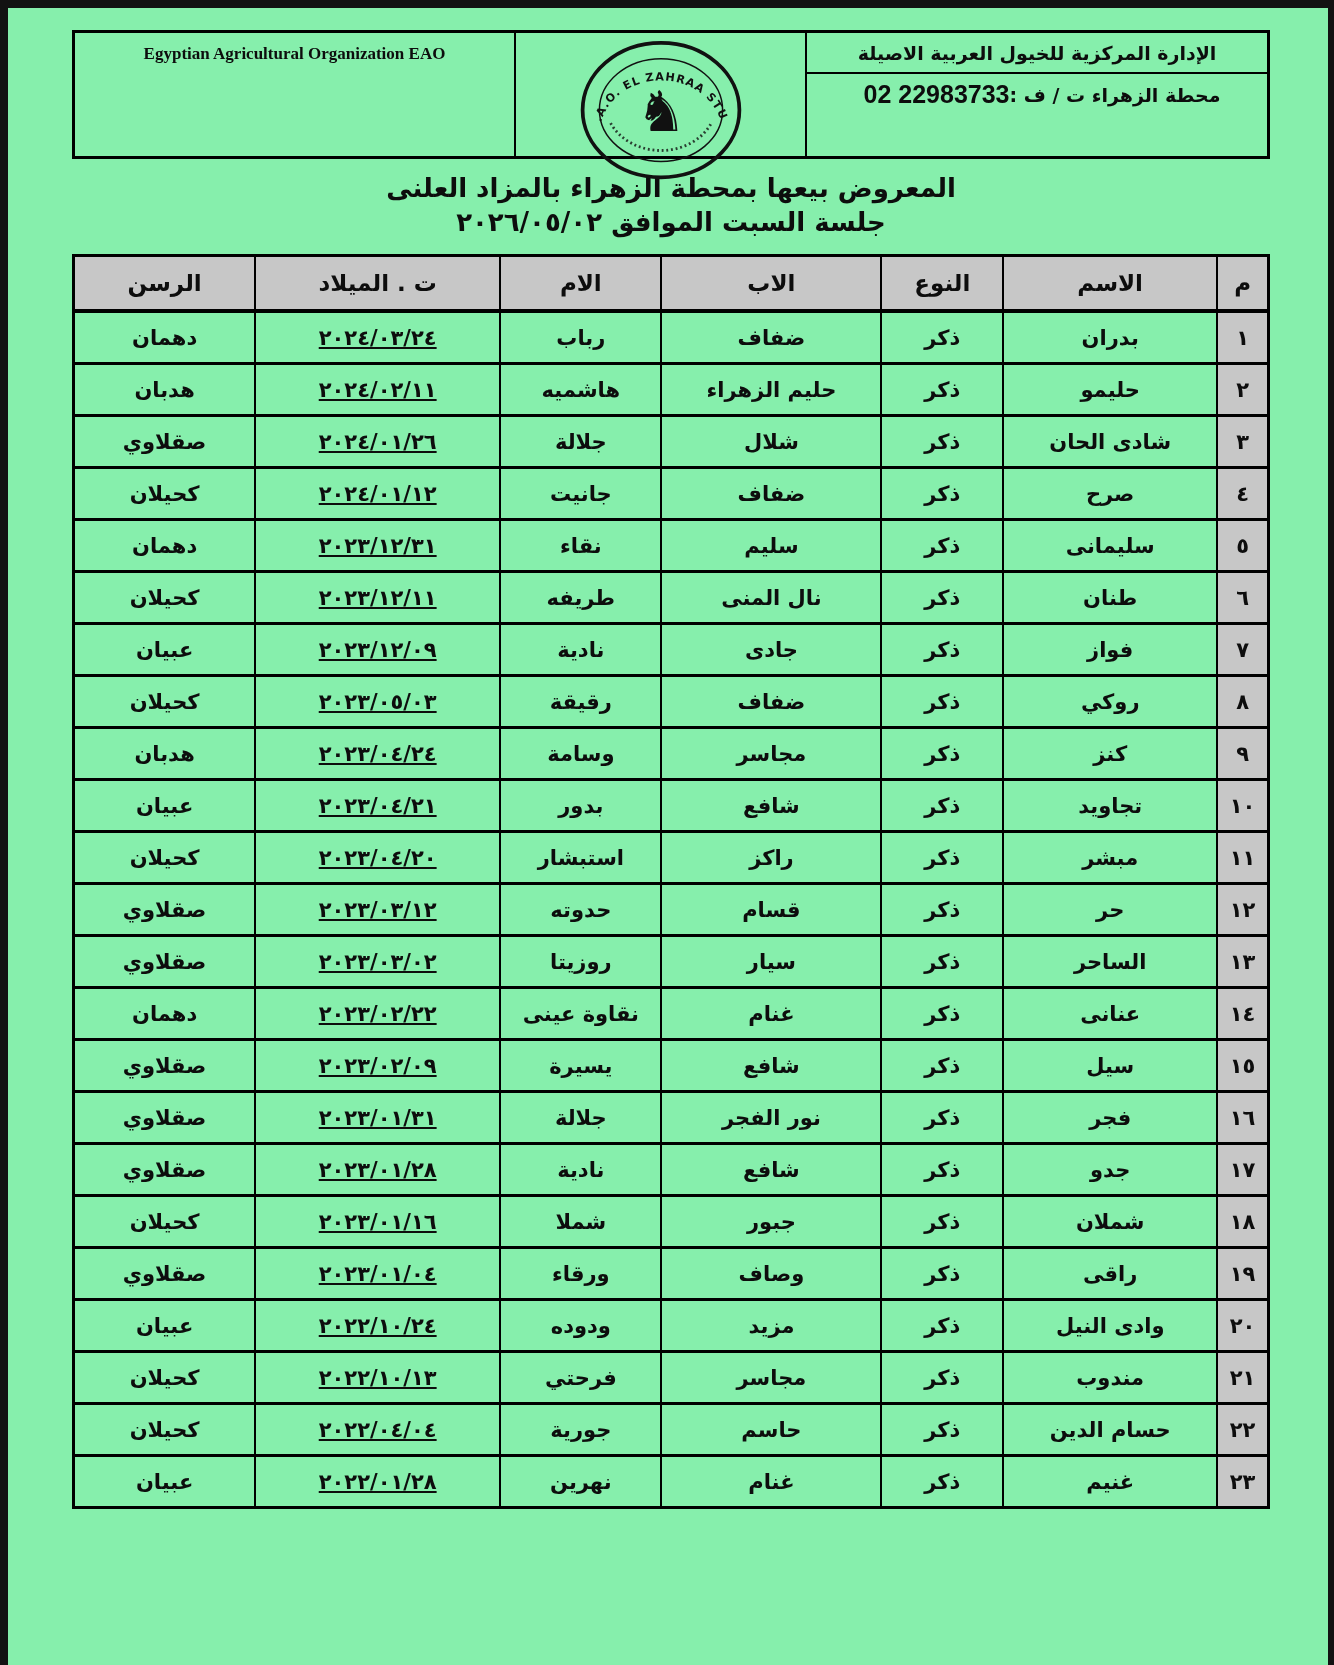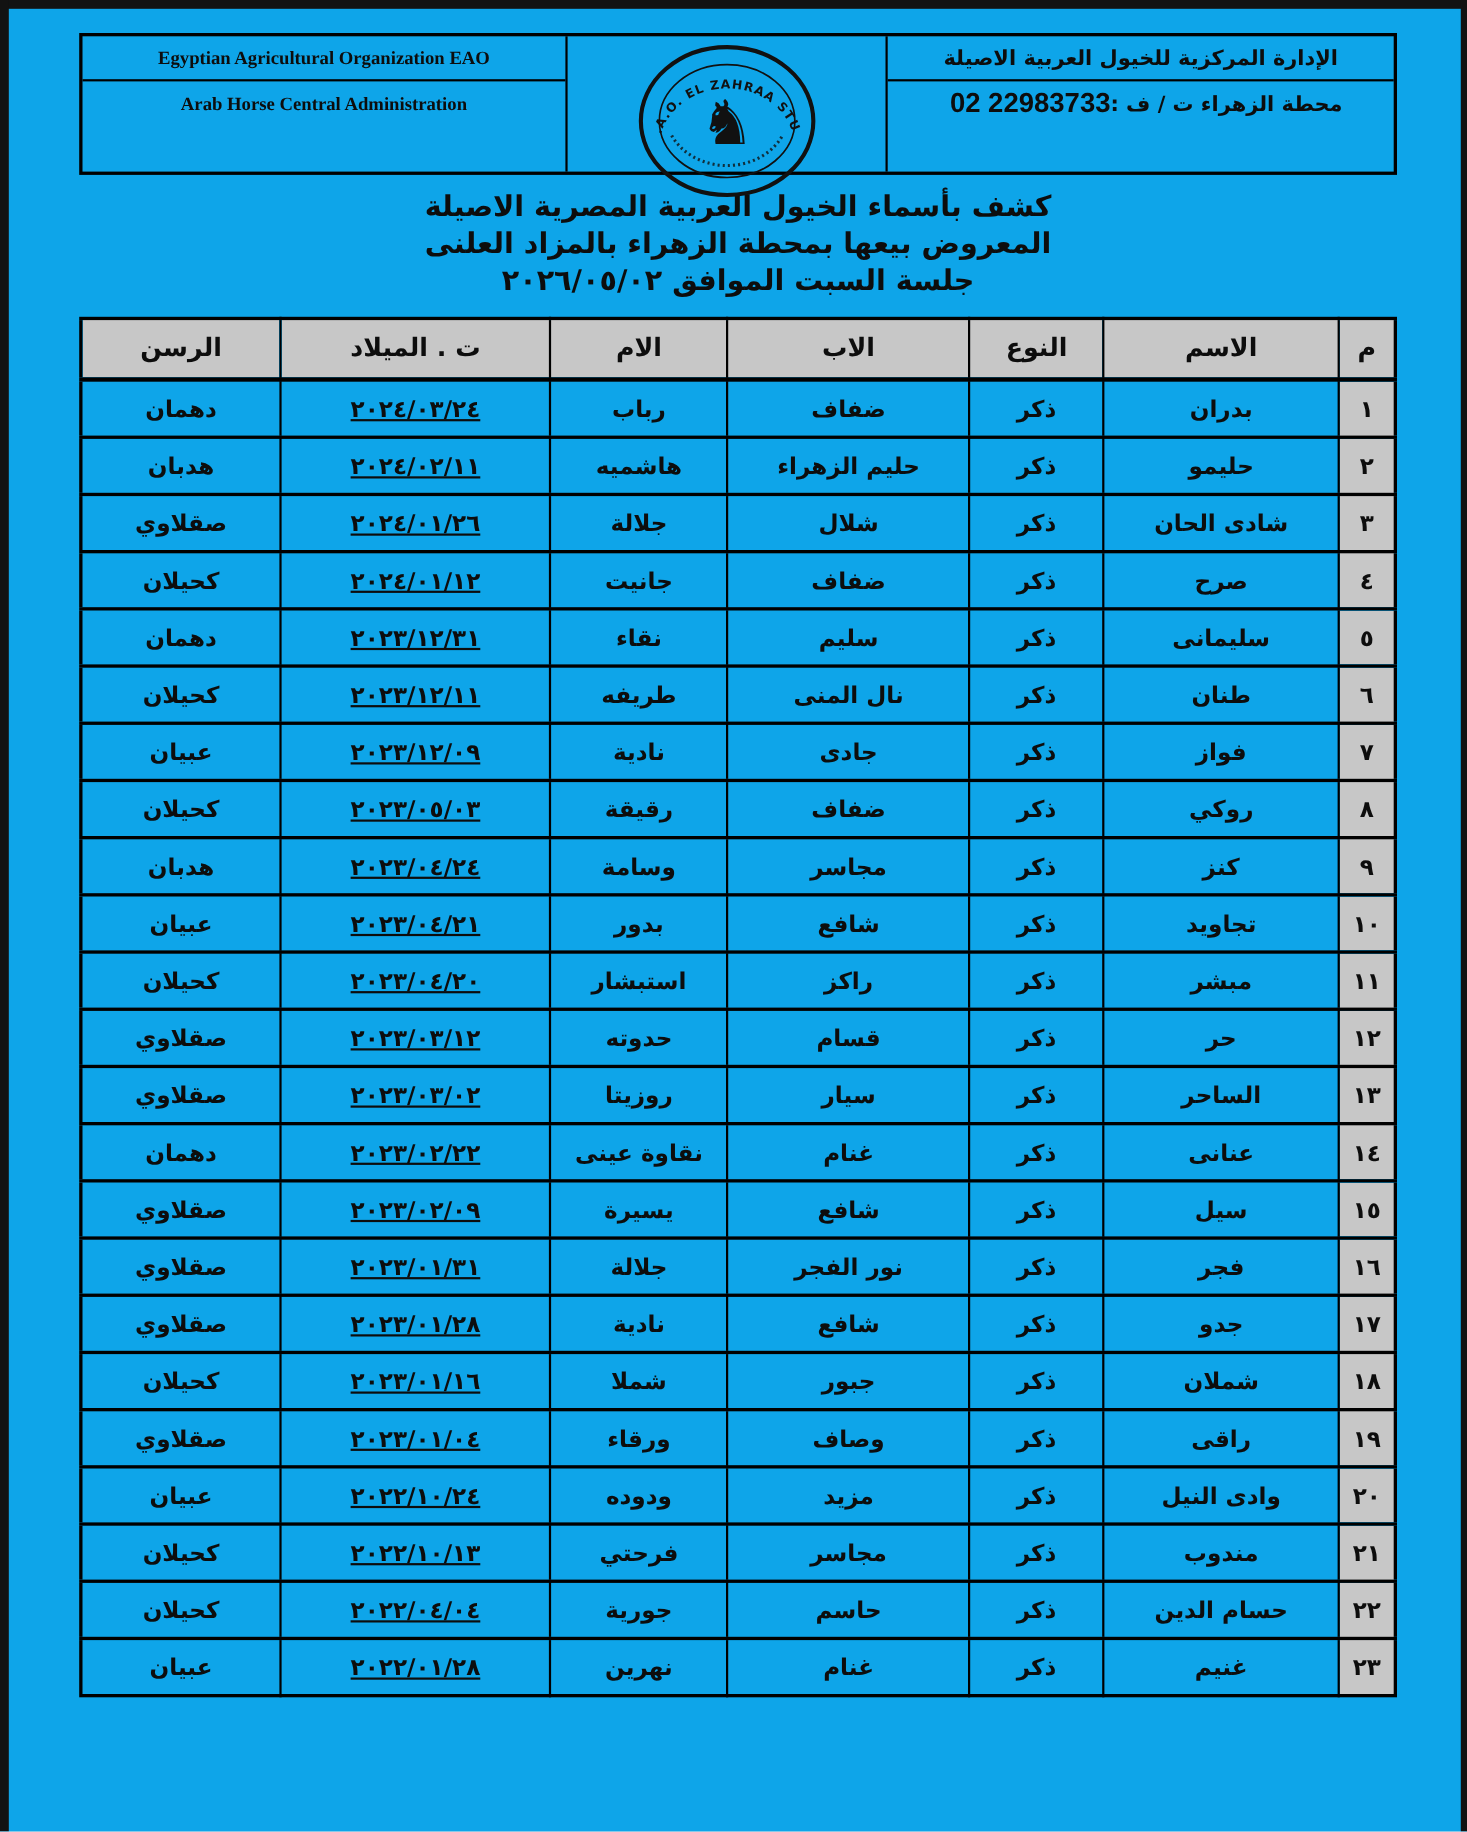--- a/index.html
+++ b/index.html
@@ -1,17 +1,17 @@
 <!DOCTYPE html>
 <html lang="ar"><head>
 <meta charset="utf-8">
 <style>
   html,body{margin:0;padding:0;background:#e8e8e8;}
   .page{
-    width:1334px;height:1665px;position:relative;background:#0ea5e9;
+    width:1334px;height:1665px;position:relative;background:#86efac;
     box-sizing:border-box;
     border-top:8px solid #121212;border-left:8px solid #121212;border-right:6px solid #121212;
     font-family:"DejaVu Sans",sans-serif;color:#0d0d0d;overflow:hidden;
   }
   .content{padding:22px 58px 0 64px;}
 
   
   .letterhead{
     display:grid;grid-template-columns:441px 291px 1fr;
     border:3px solid #000;direction:ltr;
@@ -49,21 +49,20 @@
 </style>
 </head>
 <body>
 
 <div class="page">
   <div class="content">
 
     <div class="letterhead">
       <div class="lh-col lh-col-left">
         <div class="lh-cell lh-en">Egyptian  Agricultural  Organization EAO</div>
-        <div class="lh-cell lh-en">Arab Horse Central Administration</div>
       </div>
 
       <div class="lh-logo-cell">
         <svg class="lh-logo" viewBox="0 0 180 158">
           <ellipse cx="90" cy="78" rx="84" ry="72" fill="none" stroke="#111" stroke-width="4"></ellipse>
           <ellipse cx="90" cy="78" rx="66" ry="55" fill="none" stroke="#111" stroke-width="1.6"></ellipse>
           <defs>
             <path id="arcTop" d="M 26,90 A 66,58 0 0 1 154,90" fill="none"></path>
             <path id="arcBot" d="M 32,86 A 62,54 0 0 0 148,86" fill="none"></path>
           </defs>
@@ -79,21 +78,20 @@
       <div class="lh-col">
         <div class="lh-cell lh-ar">الإدارة المركزية للخيول العربية الاصيلة</div>
         <div class="lh-cell lh-ar">
           <span>محطة الزهراء ت / ف :</span>
           <span class="phone-number">02 22983733</span>
         </div>
       </div>
     </div>
 
     <div class="title-block">
-      <div class="title-line">كشف بأسماء الخيول العربية المصرية  الاصيلة</div>
       <div class="title-line">المعروض بيعها بمحطة الزهراء بالمزاد العلنى</div>
       <div class="title-line">جلسة  السبت الموافق ٢٠٢٦/٠٥/٠٢</div>
     </div>
 
     <table class="horses">
       <colgroup>
         <col style="width:4.3%">
           <col style="width:17.9%">
           <col style="width:10.2%">
         <col style="width:18.4%">

